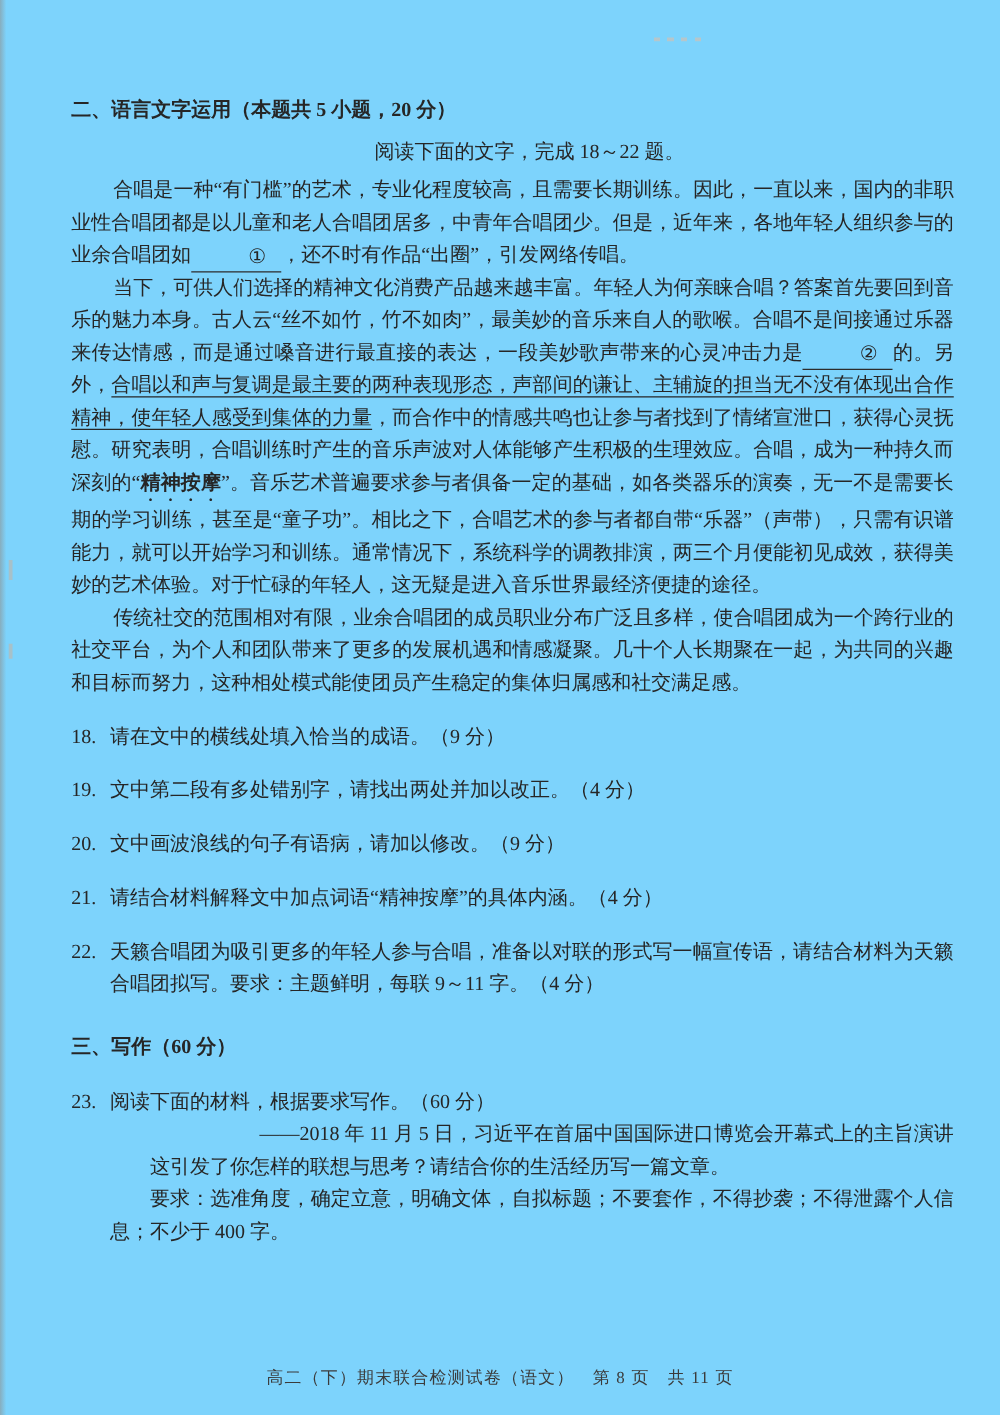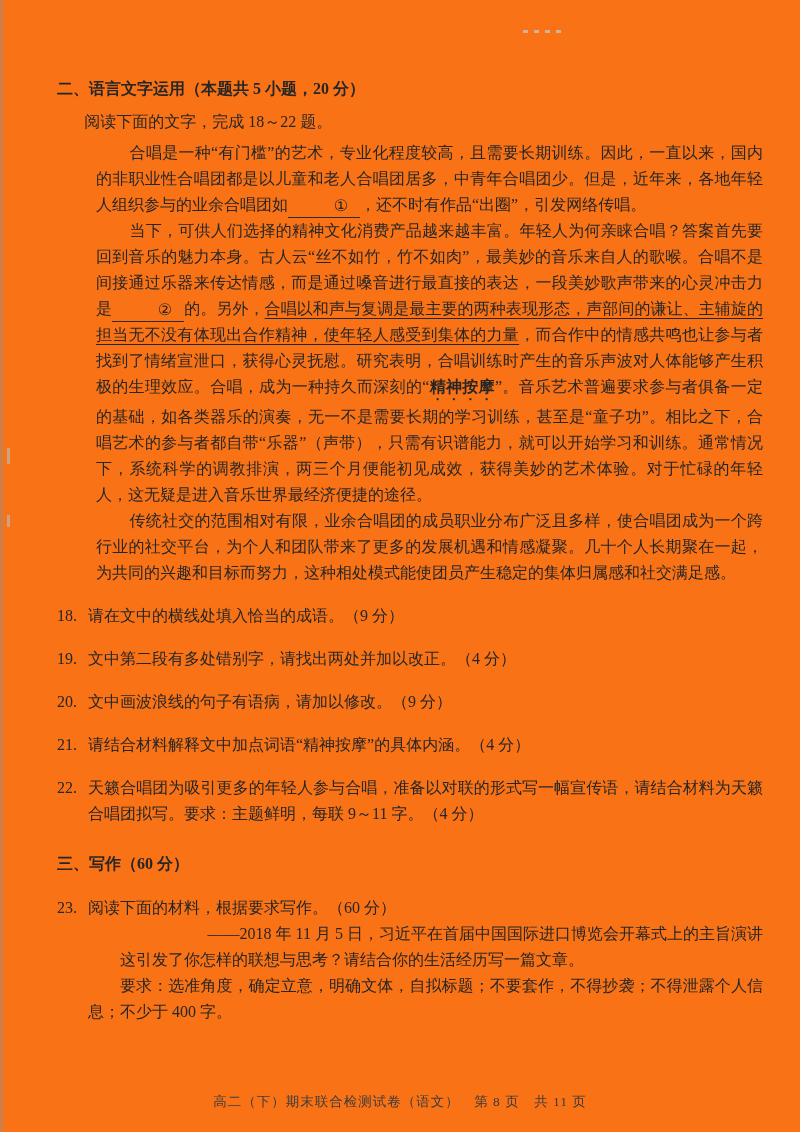--- a/index.html
+++ b/index.html
@@ -5,21 +5,21 @@
   * { margin: 0; padding: 0; box-sizing: border-box; }
   html, body { width: 800px; }
   body {
     width: 800px; height: 1132px;
     background: #d9d9d6;
     font-family: "Liberation Serif", "DejaVu Serif", serif;
   }
   .page {
     position: relative;
     width: 800px; height: 1132px;
-    background: #f97316;
+    background: #7dd3fc;
     overflow: hidden;
     color: #262626;
   }
   
   .scan-edge {
     position: absolute; left: 0; top: 0; width: 5px; height: 100%;
     background: linear-gradient(to right, #8f8f8b, rgba(250,250,248,0));
     opacity: .55;
   }
   .scan-dots {
@@ -29,22 +29,22 @@
   }
   .scan-mark { position: absolute; left: 7px; width: 3px; background: #b9b9b4; opacity: .7; }
   .mark1 { top: 448px; height: 16px; }
   .mark2 { top: 515px; height: 12px; }
 
   .content {
     position: absolute; left: 57px; top: 76px; width: 706px;
     font-size: 16px; line-height: 26px;
   }
   .sec-heading { font-weight: 700; margin-bottom: 7px; }
-  .intro { text-indent: 1.7em; margin-bottom: 5px; }
-  .para { text-indent: 2.1em; text-align: justify; margin-left: 39px; }
+  .intro { text-indent: 1.7em; margin-bottom: 5px; text-align: center; }
+  .para { text-indent: 2.1em; text-align: justify; }
   .blank {
     display: inline-block; min-width: 72px; text-align: center;
     border-bottom: 1px solid #2c2c2c; line-height: 20px; height: 22px;
     vertical-align: bottom;
   }
   .wavy {
     text-decoration: underline;
     text-underline-offset: 4px;
     text-decoration-thickness: 1px;
   }

